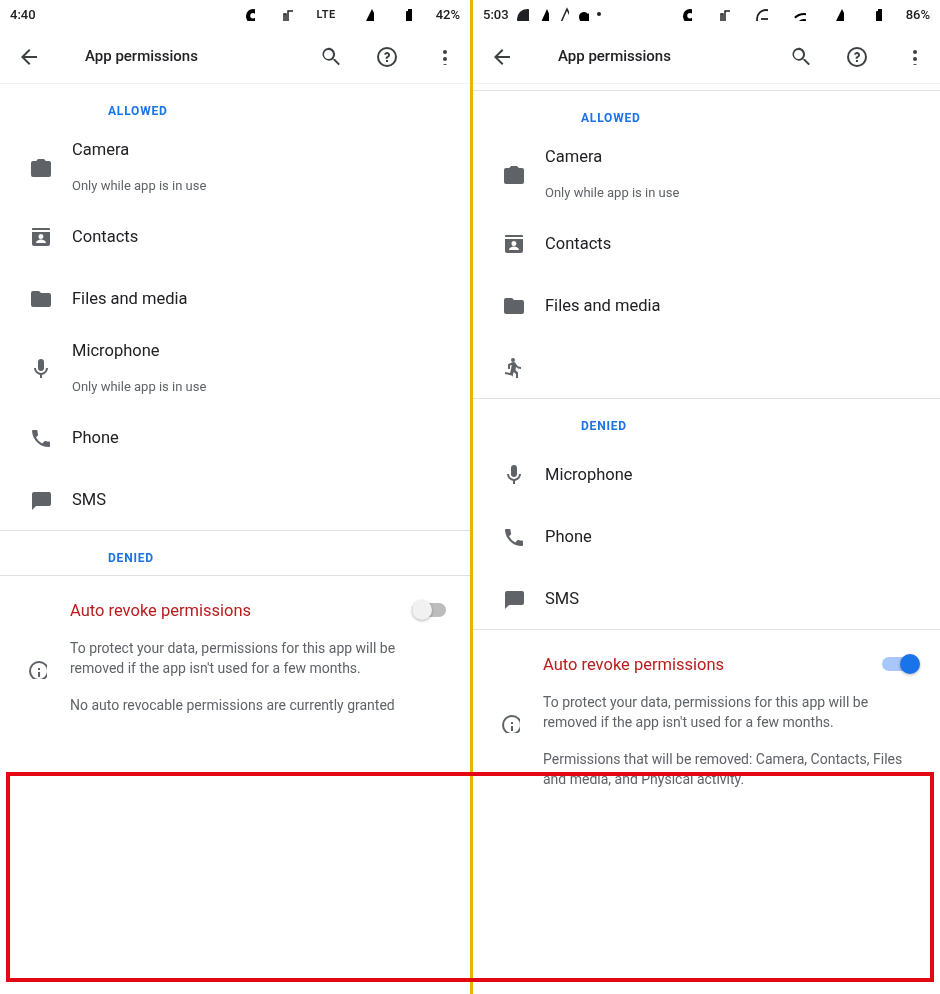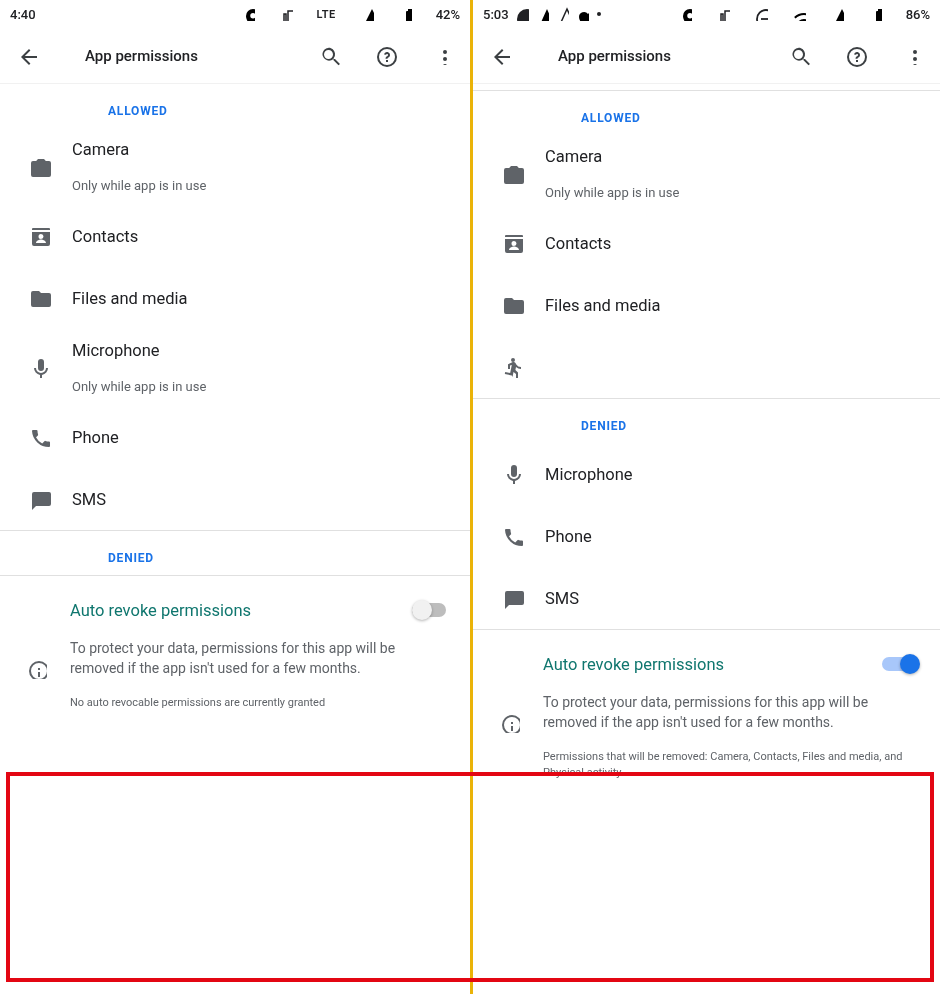--- a/index.html
+++ b/index.html
@@ -38,26 +38,26 @@
   .perm-row { display:flex; align-items:center; padding: 12px 16px 12px 20px; min-height:62px; }
   .perm-row .picon { width:40px; display:flex; align-items:center; justify-content:center; margin-right: 12px;}
   .perm-row .picon svg { width:22px; height:22px; fill:#5f6368;}
   .perm-row .ptext { flex:1; display:flex; flex-direction:column; gap:19px;}
   .perm-row .ptitle { font-size:16.5px; color:#202124; }
   .perm-row .psub { font-size:13px; color:#5f6368; }
 
   
   .revoke-block { padding: 12px 18px 18px 18px; }
   .revoke-head { display:flex; align-items:center; padding: 10px 0 8px 52px; }
-  .revoke-head .rtitle { flex:1; font-size:16.5px; color:#0f766e;}
+  .revoke-head .rtitle { flex:1; font-size:16.5px; color:#b91c1c;}
   .revoke-body { display:flex; align-items:flex-end; gap:14px; padding-top:8px;}
   .revoke-body .ricon { width:38px; display:flex; justify-content:center; padding-top:6px;}
   .revoke-body .ricon svg{ width:20px; height:20px; fill:#5f6368;}
   .revoke-body .rtext { flex:1; font-size:14px; color:#5f6368; line-height:1.45; }
-  .revoke-extra { padding: 16px 0 0 52px; font-size:11px; color:#5f6368; line-height:1.45;}
+  .revoke-extra { padding: 16px 0 0 52px; font-size:14px; color:#5f6368; line-height:1.45;}
 
   
   .toggle { width:40px; height:24px; position:relative; }
   .toggle .track { position:absolute; top:5px; left:0; width:34px; height:14px; border-radius:8px; background:#bdbdbd; }
   .toggle .thumb { position:absolute; top:2px; left:0; width:20px; height:20px; border-radius:50%; background:#fafafa; box-shadow:0 1px 3px rgba(0,0,0,.3);}
   .toggle.off .thumb { left:0; background:#f1f1f1; }
   .toggle.on .track { background:#a8c7fa; }
   .toggle.on .thumb { left:18px; background:#1a73e8; }
 
   

